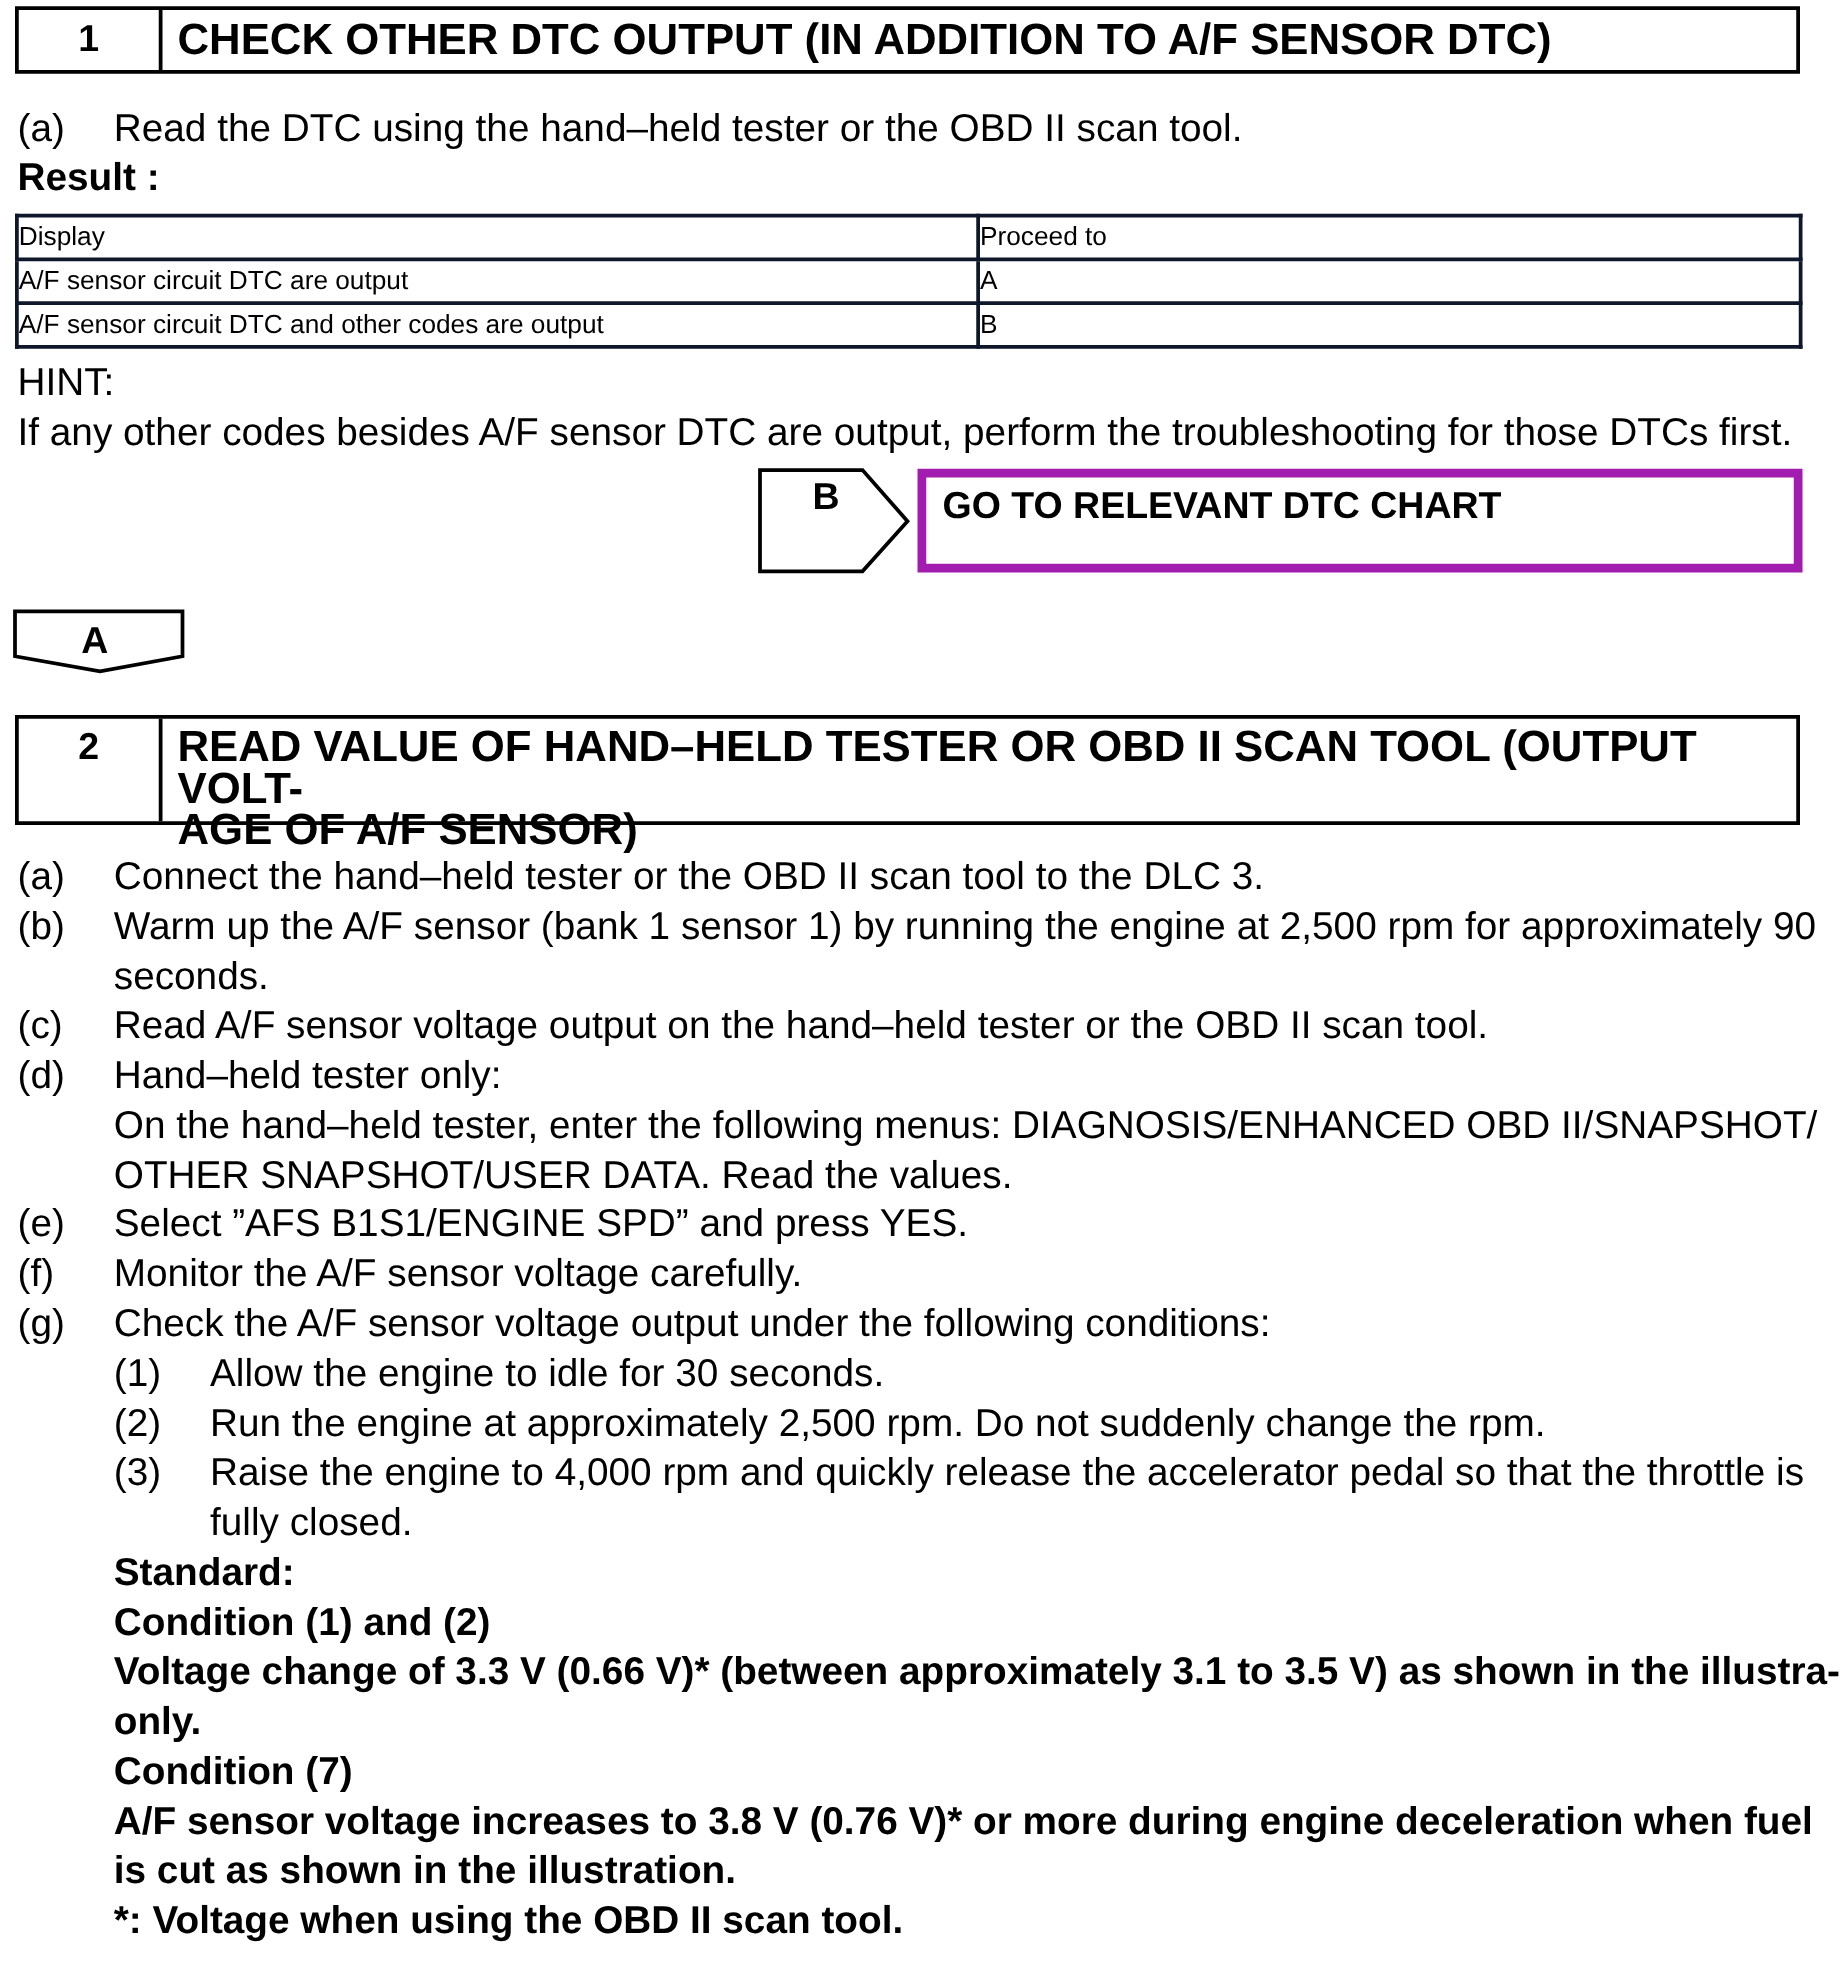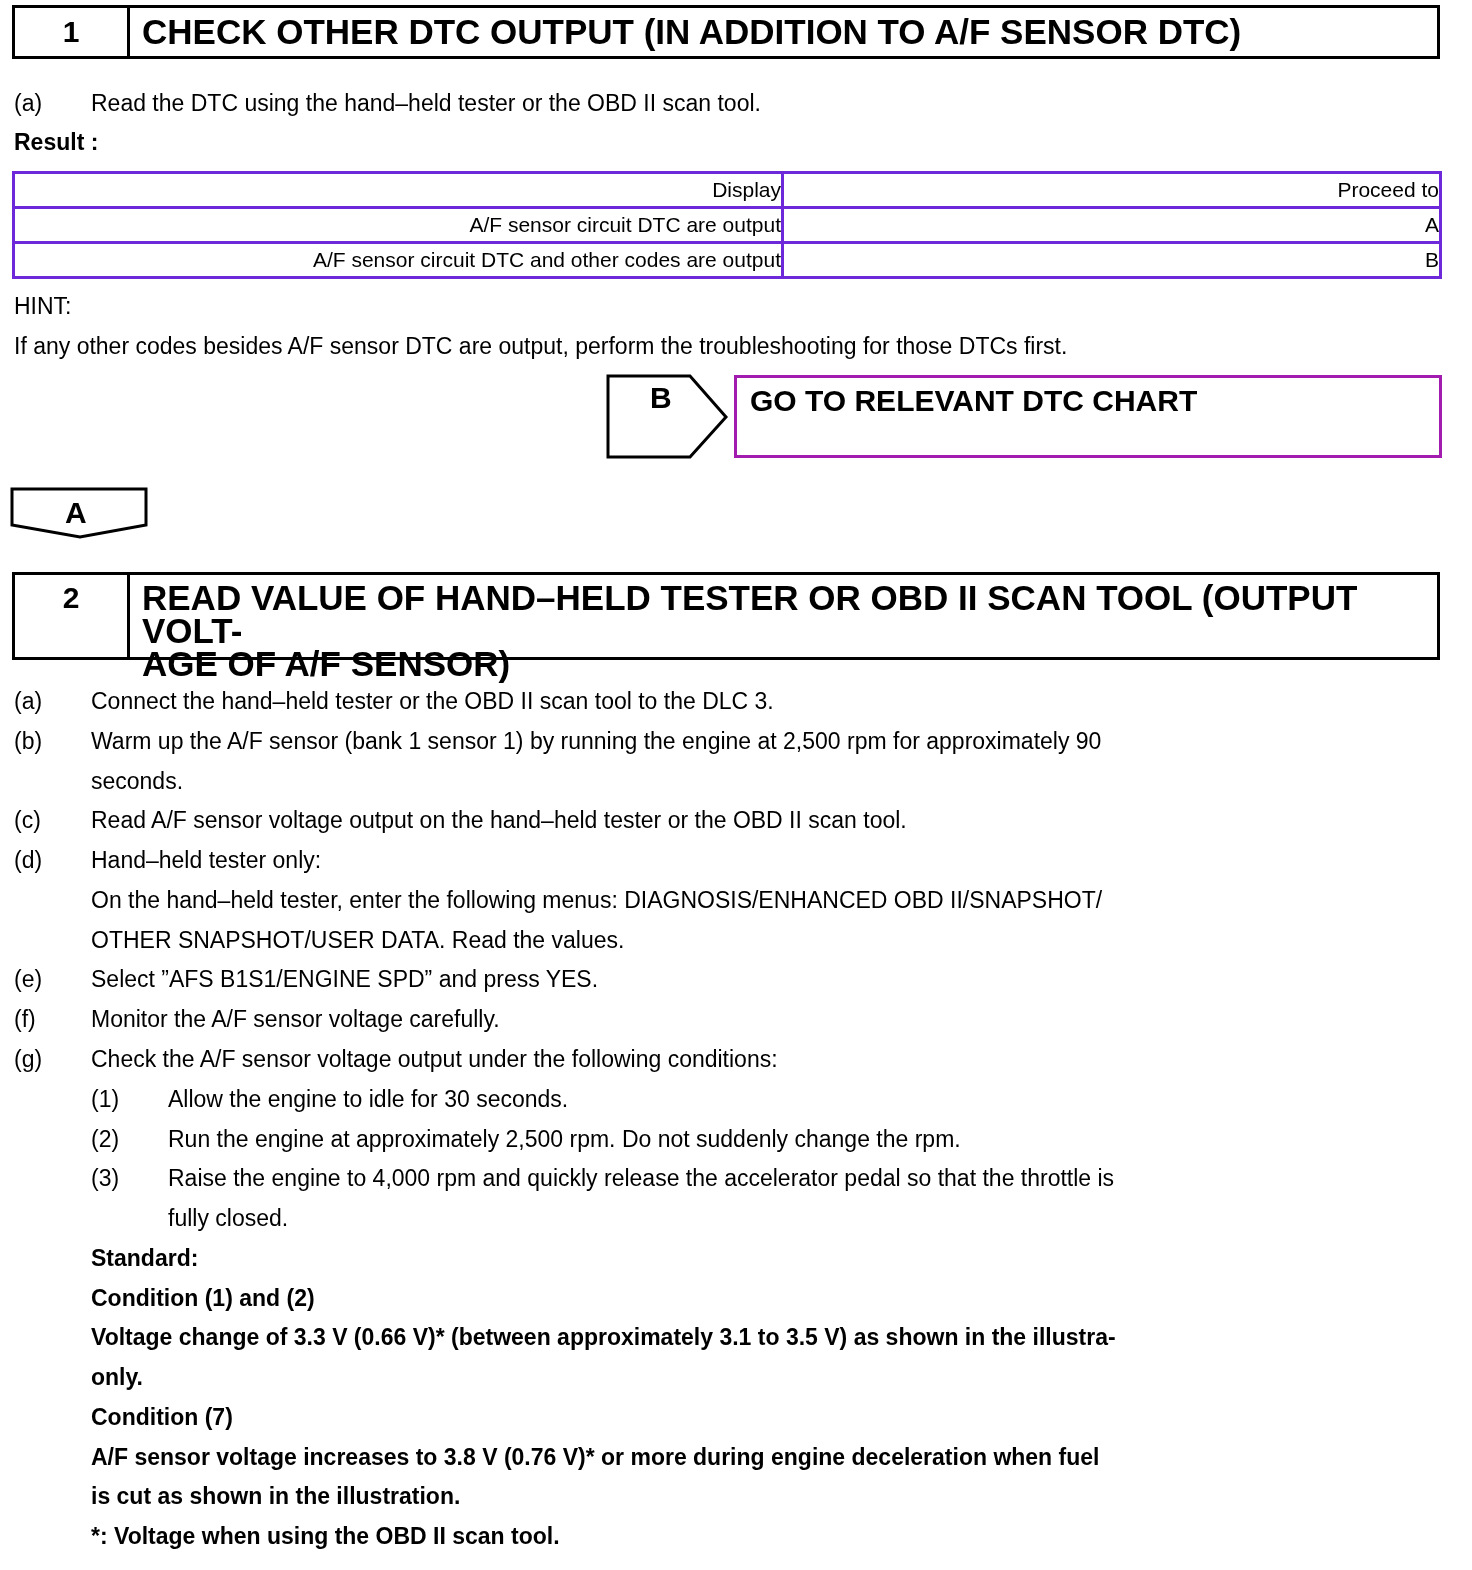--- a/index.html
+++ b/index.html
@@ -10,34 +10,34 @@
   .abs { position: absolute; }
   .step-head {
     position: absolute; left: 12px; width: 1428px; border: 3px solid #000;
     box-sizing: border-box; display: flex;
   }
   .step-num {
     width: 112px; border-right: 3px solid #000; display: flex; justify-content: center;
     font-weight: bold; font-size: 30px;
   }
   .step-title { flex: 1; font-weight: bold; font-size: 35px; padding-left: 12px; line-height: 33px; }
-  .line { position: absolute; white-space: nowrap; line-height: 40px; font-size: 23px; }
+  .line { position: absolute; white-space: nowrap; line-height: 40px; font-size: 31px; }
   .lbl { position: absolute; left: 14px; }
   .txt { position: absolute; left: 91px; }
   .bold { font-weight: bold; }
   table.result {
     position: absolute; left: 12px; top: 171px; width: 1430px; border-collapse: collapse;
     font-size: 21px;
   }
   table.result td {
-    border: 3px solid #6d28d9; text-align: right; height: 32px; padding: 0;
+    border: 3px solid #0f172a; text-align: left; height: 32px; padding: 0;
   }
   .branch-box {
     position: absolute; left: 734px; top: 375px; width: 708px; height: 83px;
-    border: 3px solid #a21caf; box-sizing: border-box; font-weight: bold; font-size: 30px;
+    border: 7px solid #a21caf; box-sizing: border-box; font-weight: bold; font-size: 30px;
     padding: 6px 0 0 13px;
   }
 </style>
 </head>
 <body>
 
 <div class="step-head" style="top:5px;height:54px;">
   <div class="step-num" style="line-height:48px;">1</div>
   <div class="step-title" style="line-height:48px;">CHECK OTHER DTC OUTPUT (IN ADDITION TO A/F SENSOR DTC)</div>
 </div>

